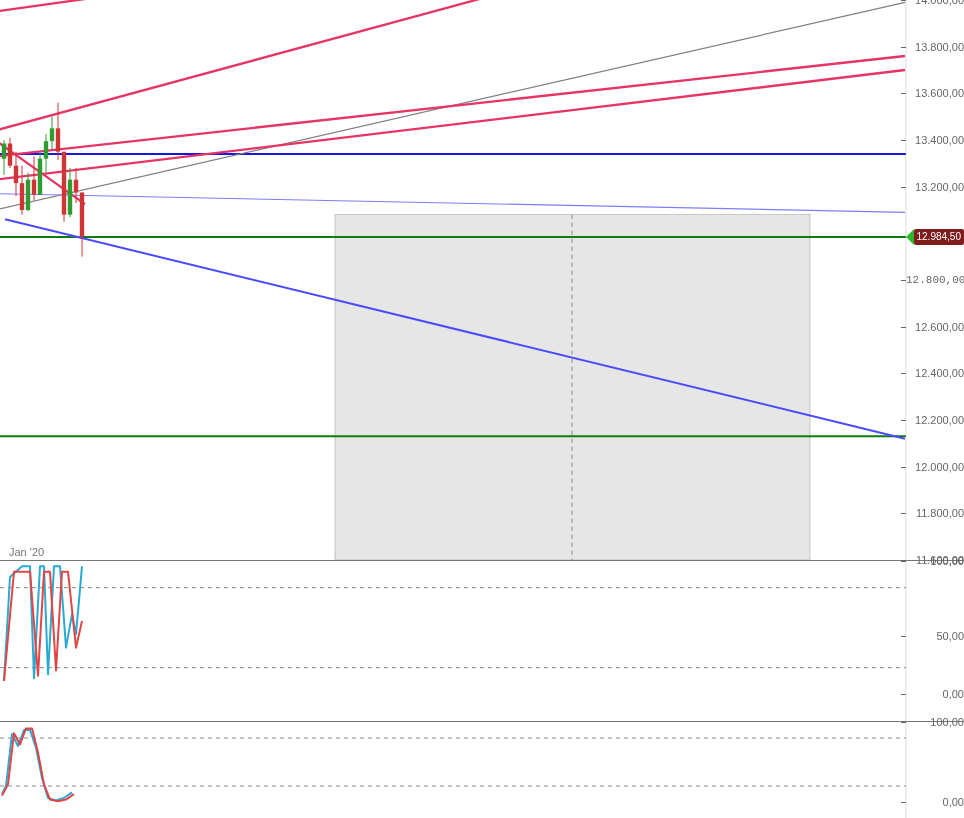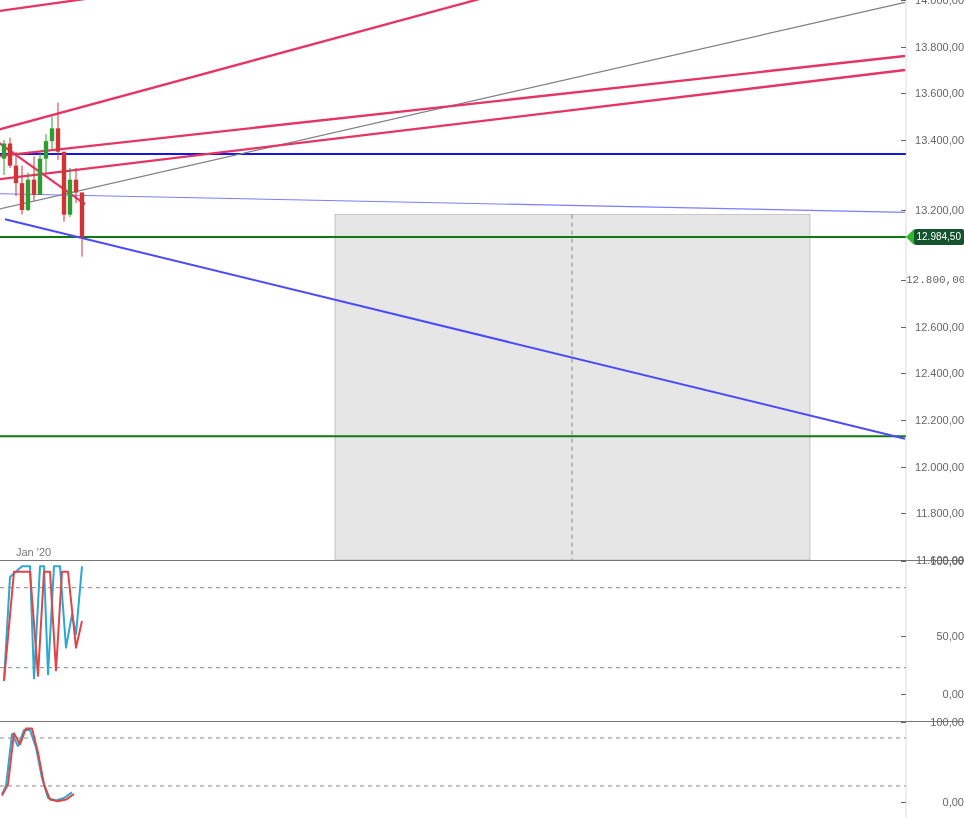--- a/index.html
+++ b/index.html
@@ -3,21 +3,21 @@
 <meta charset="utf-8">
 <style>
   html,body{margin:0;padding:0;background:#fff;font-family:Arial,Helvetica,sans-serif;font-size:11px;color:#555}
   .wrap{position:relative;width:964px;height:818px;overflow:hidden}
   .panel{position:absolute;left:0;right:0}
   .sep{position:absolute;left:0;right:0;height:1px;background:#777}
   .y-axis{position:absolute;right:0;top:0;bottom:0;width:72px;z-index:5}
   .y-tick{position:absolute;right:0;width:58px;text-align:right;transform:translateY(-50%);color:#666;font-size:11px}
   .y-tick::after{content:"";position:absolute;right:58px;top:50%;width:5px;height:1px;background:#666}
   .x-label{position:absolute;color:#777;font-size:11px}
-  .price-tag{position:absolute;right:0;height:16px;line-height:16px;padding:0 3px;background:#14532d;color:#fff;font-size:10px;border-radius:2px;z-index:20}
+  .price-tag{position:absolute;right:0;height:16px;line-height:16px;padding:0 3px;background:#7f1d1d;color:#fff;font-size:10px;border-radius:2px;z-index:20}
   .price-tag::before{content:"";position:absolute;left:-8px;top:0;border:8px solid transparent;border-right-color:#2eb82e;border-left:none}
   svg{position:absolute;left:0;top:0}
 </style>
 </head>
 <body>
 
 <div class="wrap">
 
   <div class="panel" style="top:0;height:560px;">
     <svg id="price-svg" width="964" height="560">
@@ -62,33 +62,33 @@
         <rect x="73.8" y="179.66666666666663" width="4.4" height="12.833333333333371" fill="#d03535"></rect>
         <line x1="82" x2="82" y1="192.5" y2="256.6666666666667" stroke="#d03535" stroke-width="1"></line>
         <rect x="79.8" y="192.5" width="4.4" height="44.33333333333337" fill="#d03535"></rect>
         <line x1="906" x2="906" y1="0" y2="560" stroke="#bbb" stroke-width="0.5"></line>
       </svg>
     <div class="y-axis" id="price-yaxis">
         <div class="y-tick" style="top: 0px;">14.000,00 </div>
         <div class="y-tick" style="top: 46.6667px; margin-left: 16px;">13.800,00 </div>
         <div class="y-tick" style="top: 93.3333px;">13.600,00 </div>
         <div class="y-tick" style="top: 140px; text-align: right;">13.400,00 </div>
-        <div class="y-tick" style="top: 186.667px; margin-top: 23px;">13.200,00 </div>
+        <div class="y-tick" style="top: 186.667px;">13.200,00 </div>
         <div class="y-tick" style="top: 280px; font-family: Liberation Mono, monospace;">12.800,00 </div>
         <div class="y-tick" style="top: 326.667px;">12.600,00 </div>
         <div class="y-tick" style="top: 373.333px; margin-left: 20px;">12.400,00 </div>
         <div class="y-tick" style="top: 420px;">12.200,00 </div>
         <div class="y-tick" style="top: 466.667px;">12.000,00 </div>
         <div class="y-tick" style="top: 513.333px;">11.800,00 </div>
         <div class="y-tick" style="top: 560px;">11.600,00 </div>
       </div>
     <div class="price-tag" style="top: 228.95px;" id="price-tag">
       <span>12.984,50</span>
     </div>
-    <div class="x-label" style="left:16px;bottom:2px">Jan '20</div>
+    <div class="x-label" style="left:9px;bottom:2px">Jan '20</div>
   </div>
 
   <div class="sep" style="top:560px"></div>
 
   <div class="panel" style="top:561px;height:160px;">
     <svg id="osc1-svg" width="964" height="160">
         <line x1="0" x2="906" y1="26.666666666666657" y2="26.666666666666657" stroke="#888" stroke-width="1" stroke-dasharray="4 4"></line>
         <line x1="0" x2="906" y1="106.66666666666667" y2="106.66666666666667" stroke="#888" stroke-width="1" stroke-dasharray="4 4"></line>
         <path d="M4,120 L10,16 L22,5.333333333333343 L30,5.333333333333343 L34,117.33333333333334 L40,5.333333333333343 L44,5.333333333333343 L48,113.33333333333333 L54,5.333333333333343 L60,5.333333333333343 L66,86.66666666666667 L72,53.33333333333334 L76,73.33333333333334 L82,5.333333333333343" fill="none" stroke="#2aa9d2" stroke-width="2" stroke-linejoin="round"></path>
         <path d="M4,120 L14,10.666666666666657 L24,10.666666666666657 L30,10.666666666666657 L38,114.66666666666667 L44,10.666666666666657 L50,10.666666666666657 L56,109.33333333333334 L62,10.666666666666657 L68,10.666666666666657 L76,86.66666666666667 L82,60" fill="none" stroke="#e24545" stroke-width="2" stroke-linejoin="round"></path>

